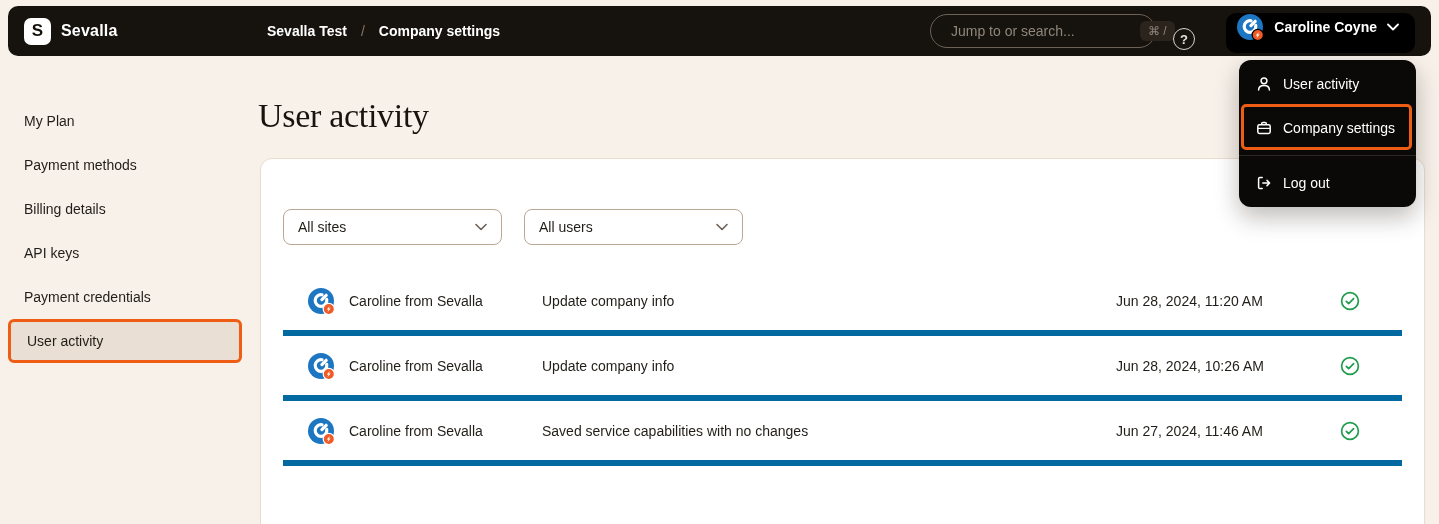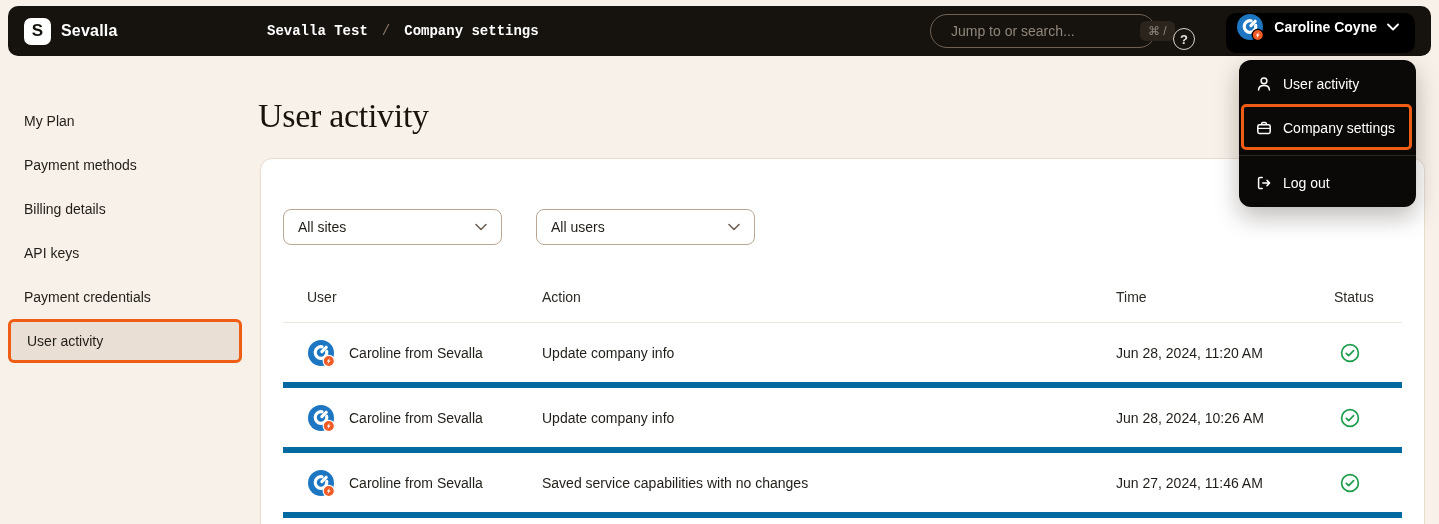--- a/index.html
+++ b/index.html
@@ -21,21 +21,21 @@
   .logo-box {
     width:27px; height:27px; background:#ffffff; border-radius:7px;
     display:flex; align-items:center; justify-content:center;
     font-weight:800; font-size:17px; color:#14110c;
   }
   .brand { color:#ffffff; font-size:16px; font-weight:700; letter-spacing:.2px; }
 
   .breadcrumb {
     position:absolute; left:259px; top:0; height:50px;
     display:flex; align-items:center; gap:14px;
-    font-size:14px; font-weight:600; color:#ffffff;font-family:Liberation Mono, monospace;
+    font-size:14px; font-weight:600; color:#ffffff;
   }
   .breadcrumb .sep { color:#8a7468; font-weight:400; }
   .breadcrumb .crumb { cursor:pointer; }
 
   .search-pill {
     position:absolute; left:922px; top:8px; width:226px; height:34px;
     border:1px solid #6e6156; border-radius:17px;
     display:flex; align-items:center; gap:8px; padding:0 6px 0 12px;
   }
   .search-pill input {
@@ -97,21 +97,21 @@
     font-family:"Liberation Serif", "DejaVu Serif", serif;
     font-size:34px; font-weight:500; color:#18130d; letter-spacing:-0.3px;
   }
 
   .card {
     position:absolute; left:260px; top:158px; width:1165px; height:520px;
     background:#ffffff; border:1px solid #e9ddd0; border-radius:12px;
     box-shadow:0 1px 2px rgba(60,40,20,.04);
   }
 
-  .filters { display:flex; gap:34px; margin:50px 0 0 22px; }
+  .filters { display:flex; gap:22px; margin:50px 0 0 22px; }
   .select {
     width:219px; height:36px; background:#fff;
     border:1px solid #bca795; border-radius:8px;
     display:flex; align-items:center; justify-content:space-between;
     padding:0 14px; font-size:14px; color:#211d18; cursor:pointer;
   }
 
   .table { margin:26px 22px 0; }
   .thead, .trow {
     display:grid; grid-template-columns:259px 574px 218px 1fr;
@@ -230,26 +230,20 @@
     </div>
     <div class="select">
       <span>All users</span>
       <svg width="12" height="8" viewBox="0 0 12 8">
         <path d="M1 1.5 L6 6.5 L11 1.5" fill="none" stroke="#6e6156" stroke-width="1.6" stroke-linecap="round" stroke-linejoin="round"></path>
       </svg>
     </div>
   </div>
 
   <div class="table">
-    <div class="thead">
-      <div class="th first">User</div>
-      <div class="th">Action</div>
-      <div class="th">Time</div>
-      <div class="th">Status</div>
-    </div>
 
     <div class="trow">
       <div class="td first user-cell">
         <svg class="avatar" viewBox="0 0 28 28">
           <circle cx="14" cy="14" r="13" fill="#1d76c2"></circle>
           <path d="M 19.71 12.49 A 5.8 5.8 0 1 1 15.01 7.79" fill="none" stroke="#ffffff" stroke-width="3.2" stroke-linecap="round"></path>
           <line x1="14.9" y1="12.6" x2="19.2" y2="8.3" stroke="#ffffff" stroke-width="3.2" stroke-linecap="round"></line>
           <circle cx="21.8" cy="22" r="5.6" fill="#f05a24" stroke="#ffffff" stroke-width="1.2"></circle>
           <path d="M22.9 18.9 l-3.2 3.5 h1.8 l-1.1 2.8 3.3-3.7 h-1.8 z" fill="#ffffff"></path>
         </svg>

